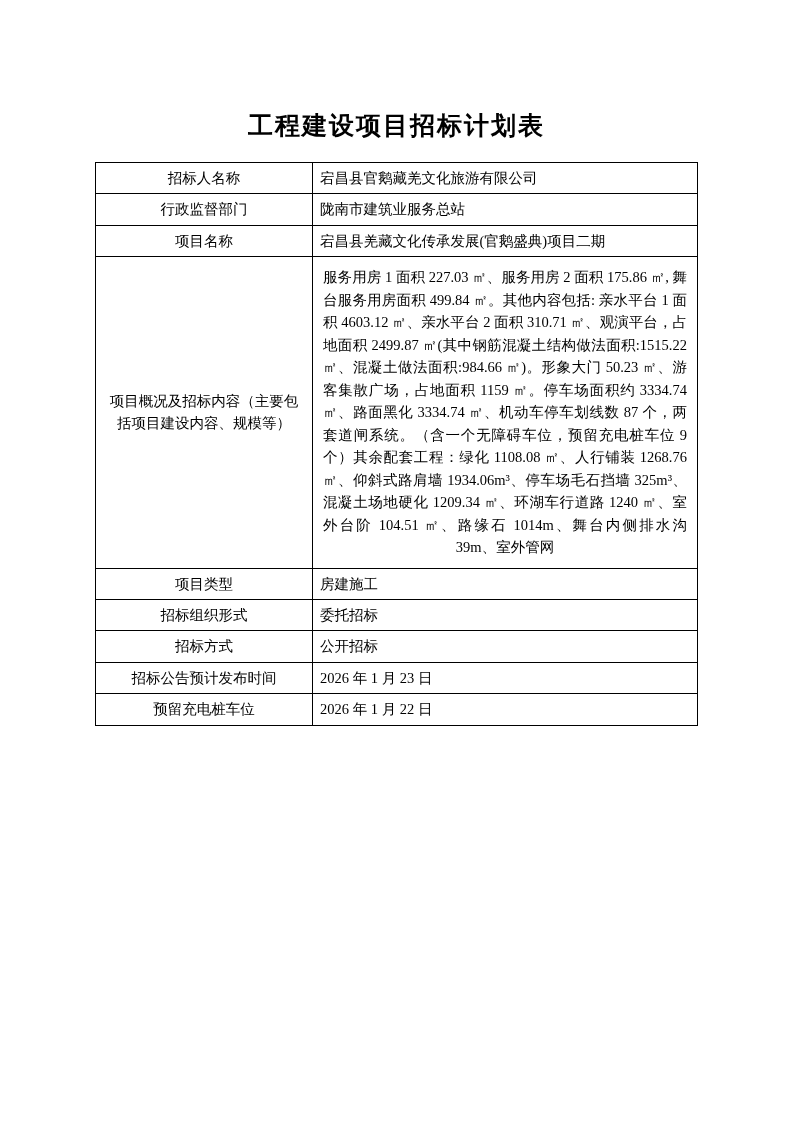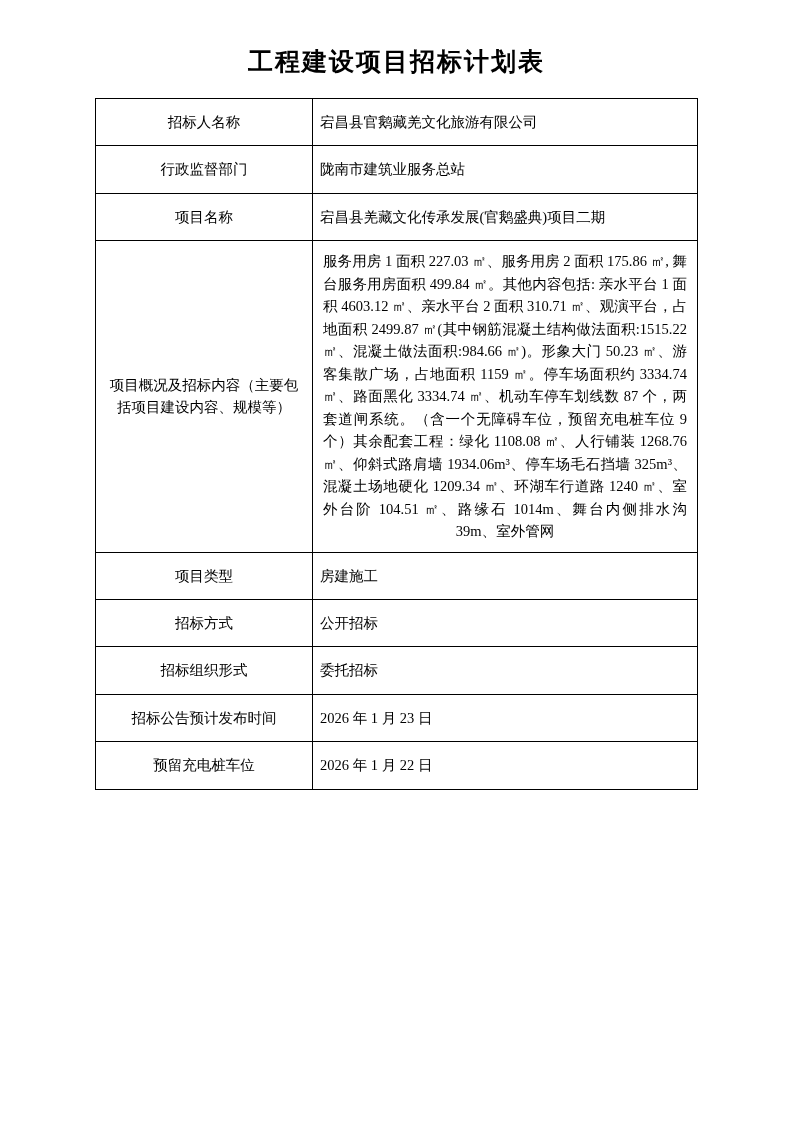--- a/index.html
+++ b/index.html
@@ -20,35 +20,35 @@
     padding: 0;
     position: relative;
   }
   .doc-title {
     text-align: center;
     font-family: "Liberation Sans", "DejaVu Sans", sans-serif;
     font-weight: bold;
     font-size: 25px;
     letter-spacing: 2px;
     margin: 0;
-    padding-top: 45px;
+    padding-top: 109px;
     padding-bottom: 20px;
   }
   table.plan-table {
     border-collapse: collapse;
     width: 572px;
     margin: 0 auto;
     table-layout: fixed;
   }
   table.plan-table td {
     border: 1px solid #000000;
     vertical-align: middle;
     font-size: 14.5px;
     line-height: 1.55;
-    padding: 12px 7px;
+    padding: 4px 7px;
   }
   td.label-cell {
     width: 202px;
     text-align: center;
   }
   td.value-cell {
     width: 370px;
     text-align: left;
   }
   td.value-cell.justify {
@@ -92,27 +92,27 @@
         <td class="value-cell justify">服务用房 1 面积 227.03 ㎡、服务用房 2 面积 175.86 ㎡, 舞台服务用房面积 499.84 ㎡。其他内容包括: 亲水平台 1 面积 4603.12 ㎡、亲水平台 2 面积 310.71 ㎡、观演平台，占地面积 2499.87 ㎡(其中钢筋混凝土结构做法面积:1515.22 ㎡、混凝土做法面积:984.66 ㎡)。形象大门 50.23 ㎡、游客集散广场，占地面积 1159 ㎡。停车场面积约 3334.74 ㎡、路面黑化 3334.74 ㎡、机动车停车划线数 87 个，两套道闸系统。（含一个无障碍车位，预留充电桩车位 9 个）其余配套工程：绿化 1108.08 ㎡、人行铺装 1268.76 ㎡、仰斜式路肩墙 1934.06m³、停车场毛石挡墙 325m³、混凝土场地硬化 1209.34 ㎡、环湖车行道路 1240 ㎡、室外台阶 104.51 ㎡、路缘石 1014m、舞台内侧排水沟 39m、室外管网</td>
       </tr>
 
       <tr class="row-tall">
         <td class="label-cell">项目类型</td>
         <td class="value-cell">房建施工</td>
       </tr>
 
 
       <tr class="row-tall">
-        <td class="label-cell">招标方式</td>
-        <td class="value-cell">公开招标</td>
+        <td class="label-cell">招标组织形式</td>
+        <td class="value-cell">委托招标</td>
       </tr>
 
       <tr class="row-tall">
-        <td class="label-cell">招标组织形式</td>
-        <td class="value-cell">委托招标</td>
+        <td class="label-cell">招标方式</td>
+        <td class="value-cell">公开招标</td>
       </tr>
 
       <tr class="row-tall">
         <td class="label-cell">招标公告预计发布时间</td>
         <td class="value-cell">2026 年 1 月 23 日</td>
       </tr>
 
       <tr class="row-tall">
         <td class="label-cell">预留充电桩车位</td>
         <td class="value-cell">2026 年 1 月  22 日</td>

